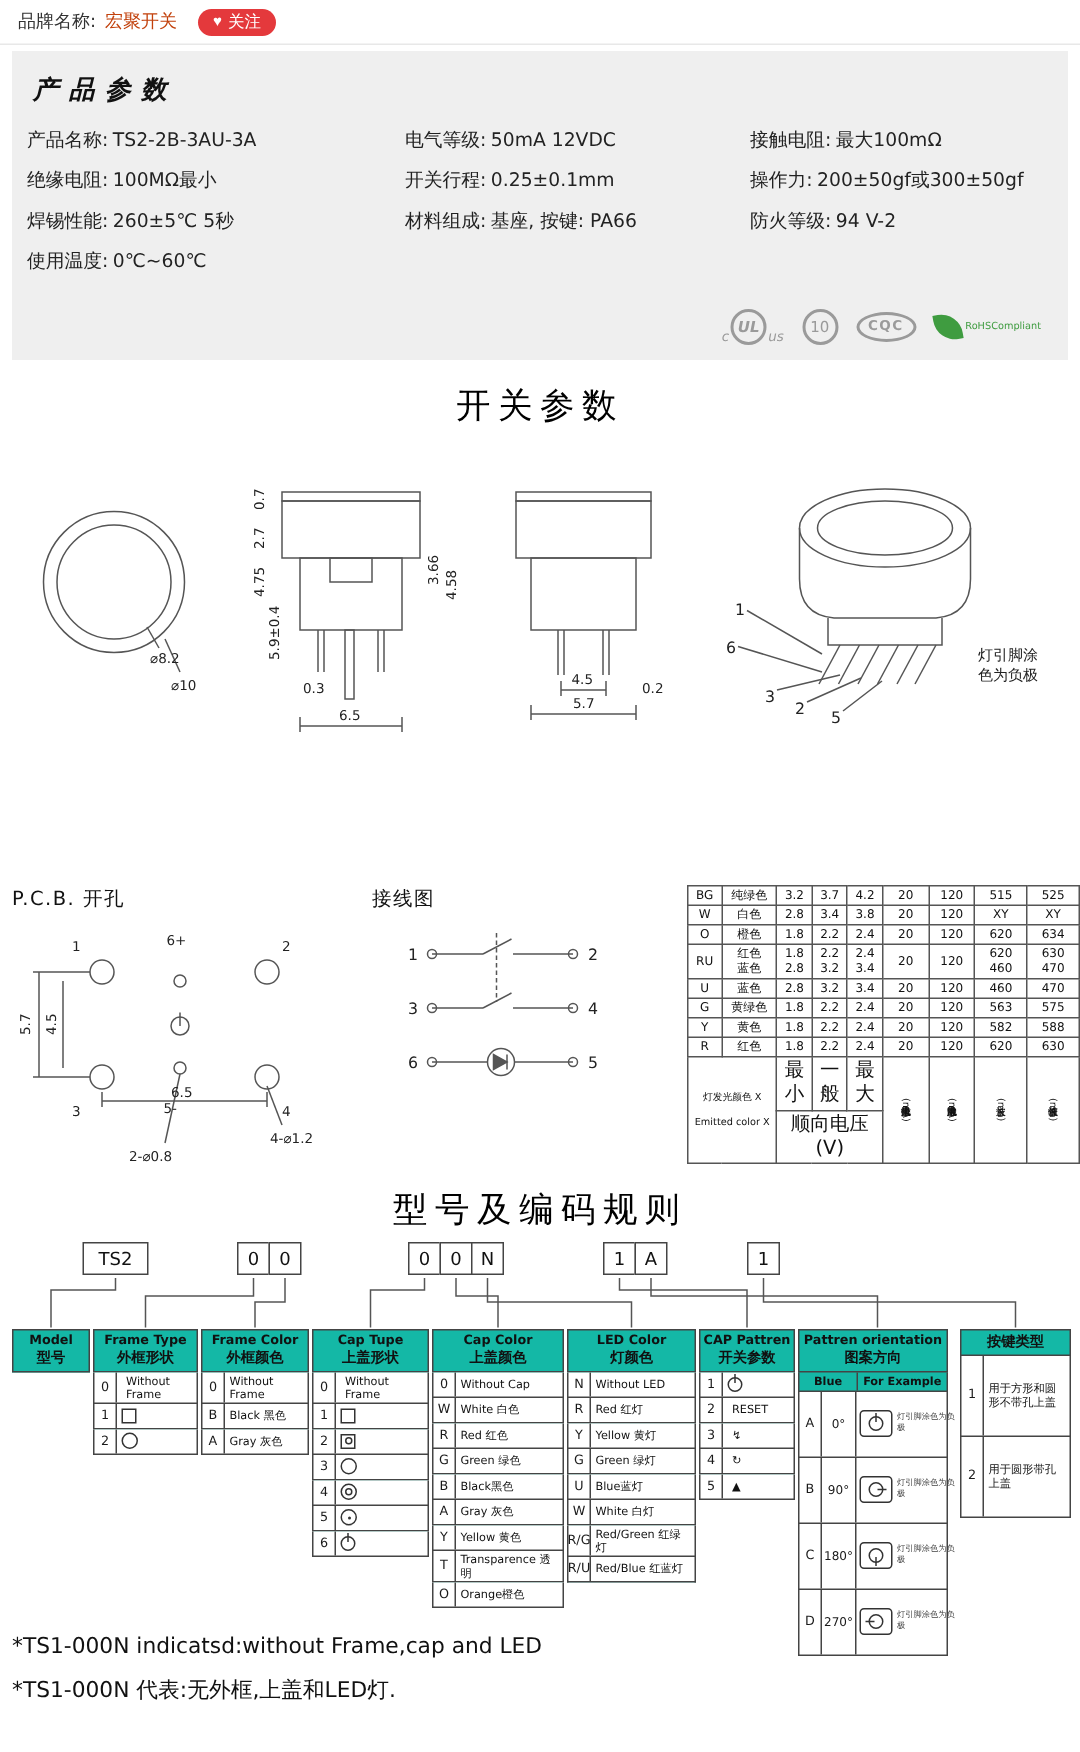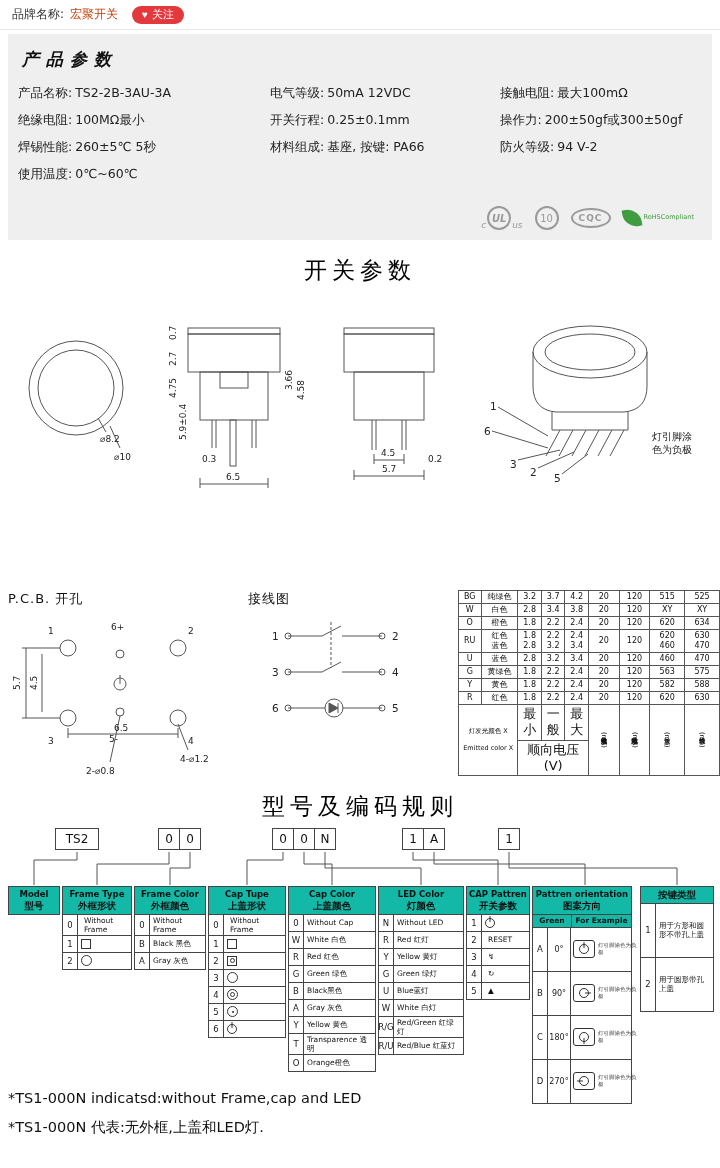--- a/index.html
+++ b/index.html
@@ -772,21 +772,21 @@
           </div>
         </div>
     </div>
 
     <div class="ct" style="left:532px;width:100px">
       <div class="ct-head">
         <div class="en">Pattren orientation</div>
         <div class="cn">图案方向</div>
       </div>
       <div class="or-sub">
-        <div class="a">Green</div>
+        <div class="a">Blue</div>
         <div class="b">For Example</div>
       </div>
       <div>
 
           <div class="ct-row or-row">
             <div class="ct-code">A</div>
             <div class="or-angle">0°</div>
             <div class="or-ex" data-rot="A">
               <span class="ex-btn">
                 <span class="pw"></span>

